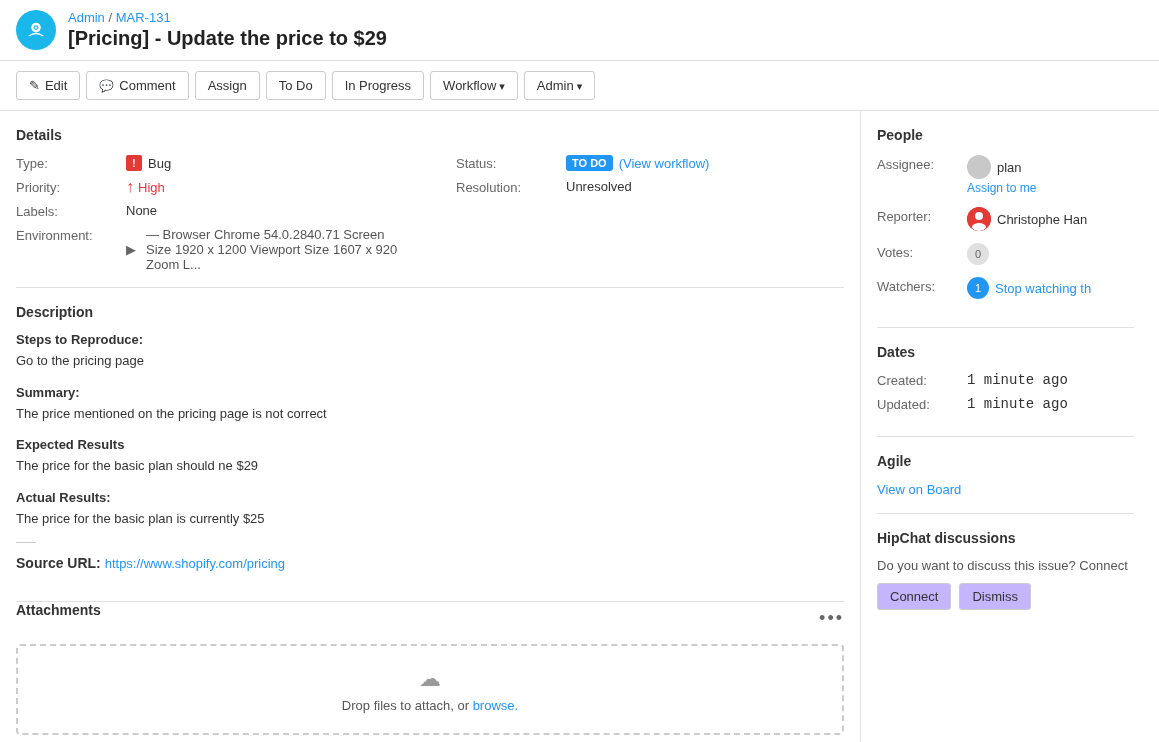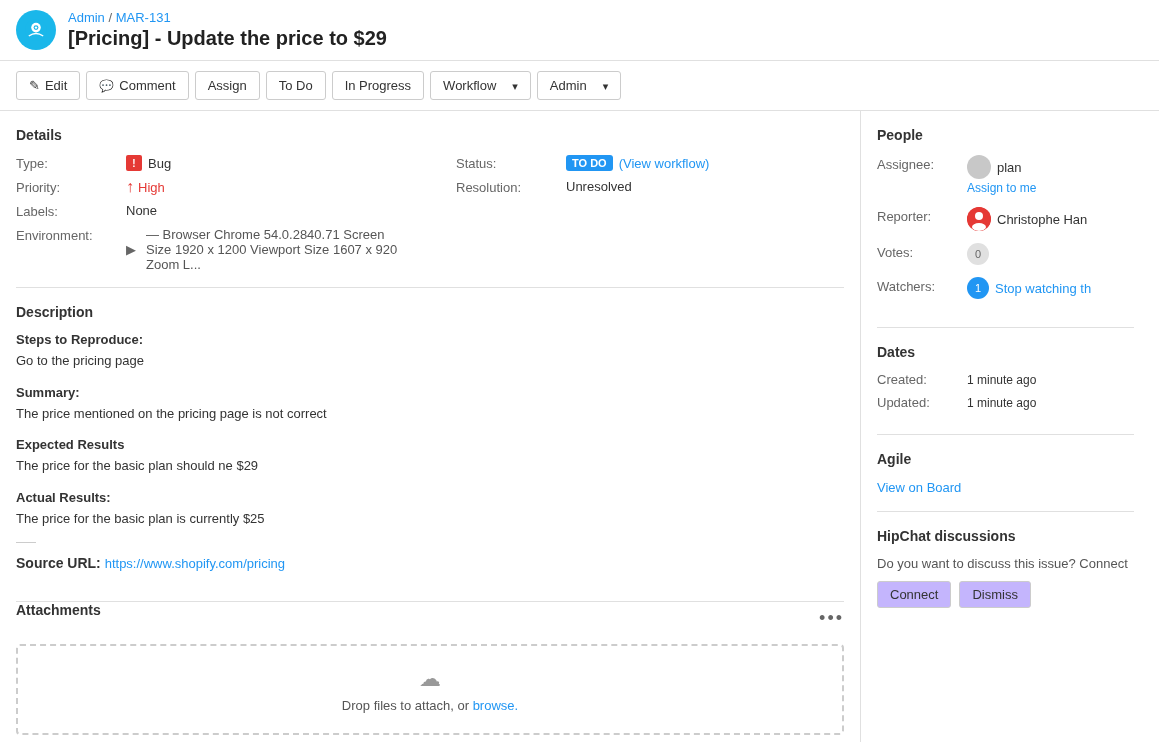--- a/index.html
+++ b/index.html
@@ -7,21 +7,21 @@
 
     .top-header { display: flex; align-items: center; padding: 10px 16px; border-bottom: 1px solid #e0e0e0; }
     .logo { width: 40px; height: 40px; border-radius: 50%; background: #1ab7ea; display: flex; align-items: center; justify-content: center; margin-right: 12px; flex-shrink: 0; }
     .logo svg { width: 24px; height: 24px; }
     .breadcrumb { font-size: 13px; color: #666; margin-bottom: 2px; }
     .breadcrumb a { color: #2196f3; text-decoration: none; }
     .issue-title { font-size: 20px; font-weight: 600; color: #222; }
 
     .toolbar { display: flex; align-items: flex-end; padding: 10px 16px; border-bottom: 1px solid #e0e0e0; gap: 6px; }
     .btn { display: inline-flex; align-items: center; gap: 5px; padding: 6px 12px; border: 1px solid #ccc; border-radius: 3px; background: #fff; cursor: pointer; font-size: 13px; color: #333; white-space: nowrap; }
-    .btn-dropdown { display: inline-flex; align-items: center; gap: 16px; padding: 6px 12px; border: 1px solid #ccc; border-radius: 3px; background: #fff; cursor: pointer; font-size: 13px; color: #333; }
+    .btn-dropdown { display: inline-flex; align-items: center; gap: 3px; padding: 6px 12px; border: 1px solid #ccc; border-radius: 3px; background: #fff; cursor: pointer; font-size: 13px; color: #333; }
 
     .main-layout { display: flex; min-height: calc(100vh - 120px); }
 
     .content-area { flex: 1; padding: 16px; max-width: 860px; overflow: auto; }
     .sidebar { width: 290px; flex-shrink: 0; padding: 16px; border-left: 1px solid #e0e0e0; }
 
     .section-title { font-size: 14px; font-weight: 700; margin-bottom: 12px; color: #333; }
 
     .details-section { border-bottom: 1px solid #e0e0e0; padding-bottom: 7px; margin-bottom: 16px; }
     .detail-row { display: flex; align-items: flex-start; margin-bottom: 8px; }
@@ -62,21 +62,21 @@
     .person-name { color: #333; font-weight: 500; }
     .assign-link { color: #2196f3; text-decoration: none; font-size: 12px; }
     .person-inline { display: flex; align-items: center; gap: 6px; }
 
     .votes-badge { display: inline-flex; align-items: center; justify-content: center; width: 22px; height: 22px; border-radius: 50%; background: #e0e0e0; font-size: 11px; color: #666; }
     .watchers-badge { display: inline-flex; align-items: center; justify-content: center; width: 22px; height: 22px; border-radius: 50%; background: #2196f3; font-size: 11px; color: #fff; }
     .stop-watching { color: #2196f3; text-decoration: none; font-size: 13px; white-space: nowrap; overflow: hidden; }
 
     .dates-row { display: flex; align-items: center; margin-bottom: 8px; }
     .dates-label { width: 90px; color: #666; font-size: 13px; }
-    .dates-value { font-size: 12px; color: #333; }
+    .dates-value { font-size: 14px; color: #333; font-family: Liberation Mono, monospace; }
 
     .agile-section { border-bottom: 1px solid #e0e0e0; padding-bottom: 16px; margin-bottom: 16px; }
     .view-board-link { color: #2196f3; text-decoration: none; font-size: 13px; }
 
     .hipchat-section { }
     .hipchat-text { font-size: 13px; color: #555; margin-bottom: 10px; }
     .hipchat-btns { display: flex; gap: 8px; }
     .hipchat-btn { padding: 5px 12px; border: 1px solid #ccc; border-radius: 3px; background: #c4b5fd; cursor: pointer; font-size: 13px; color: #333; }
 
     .edit-icon::before { content: '✎'; }

